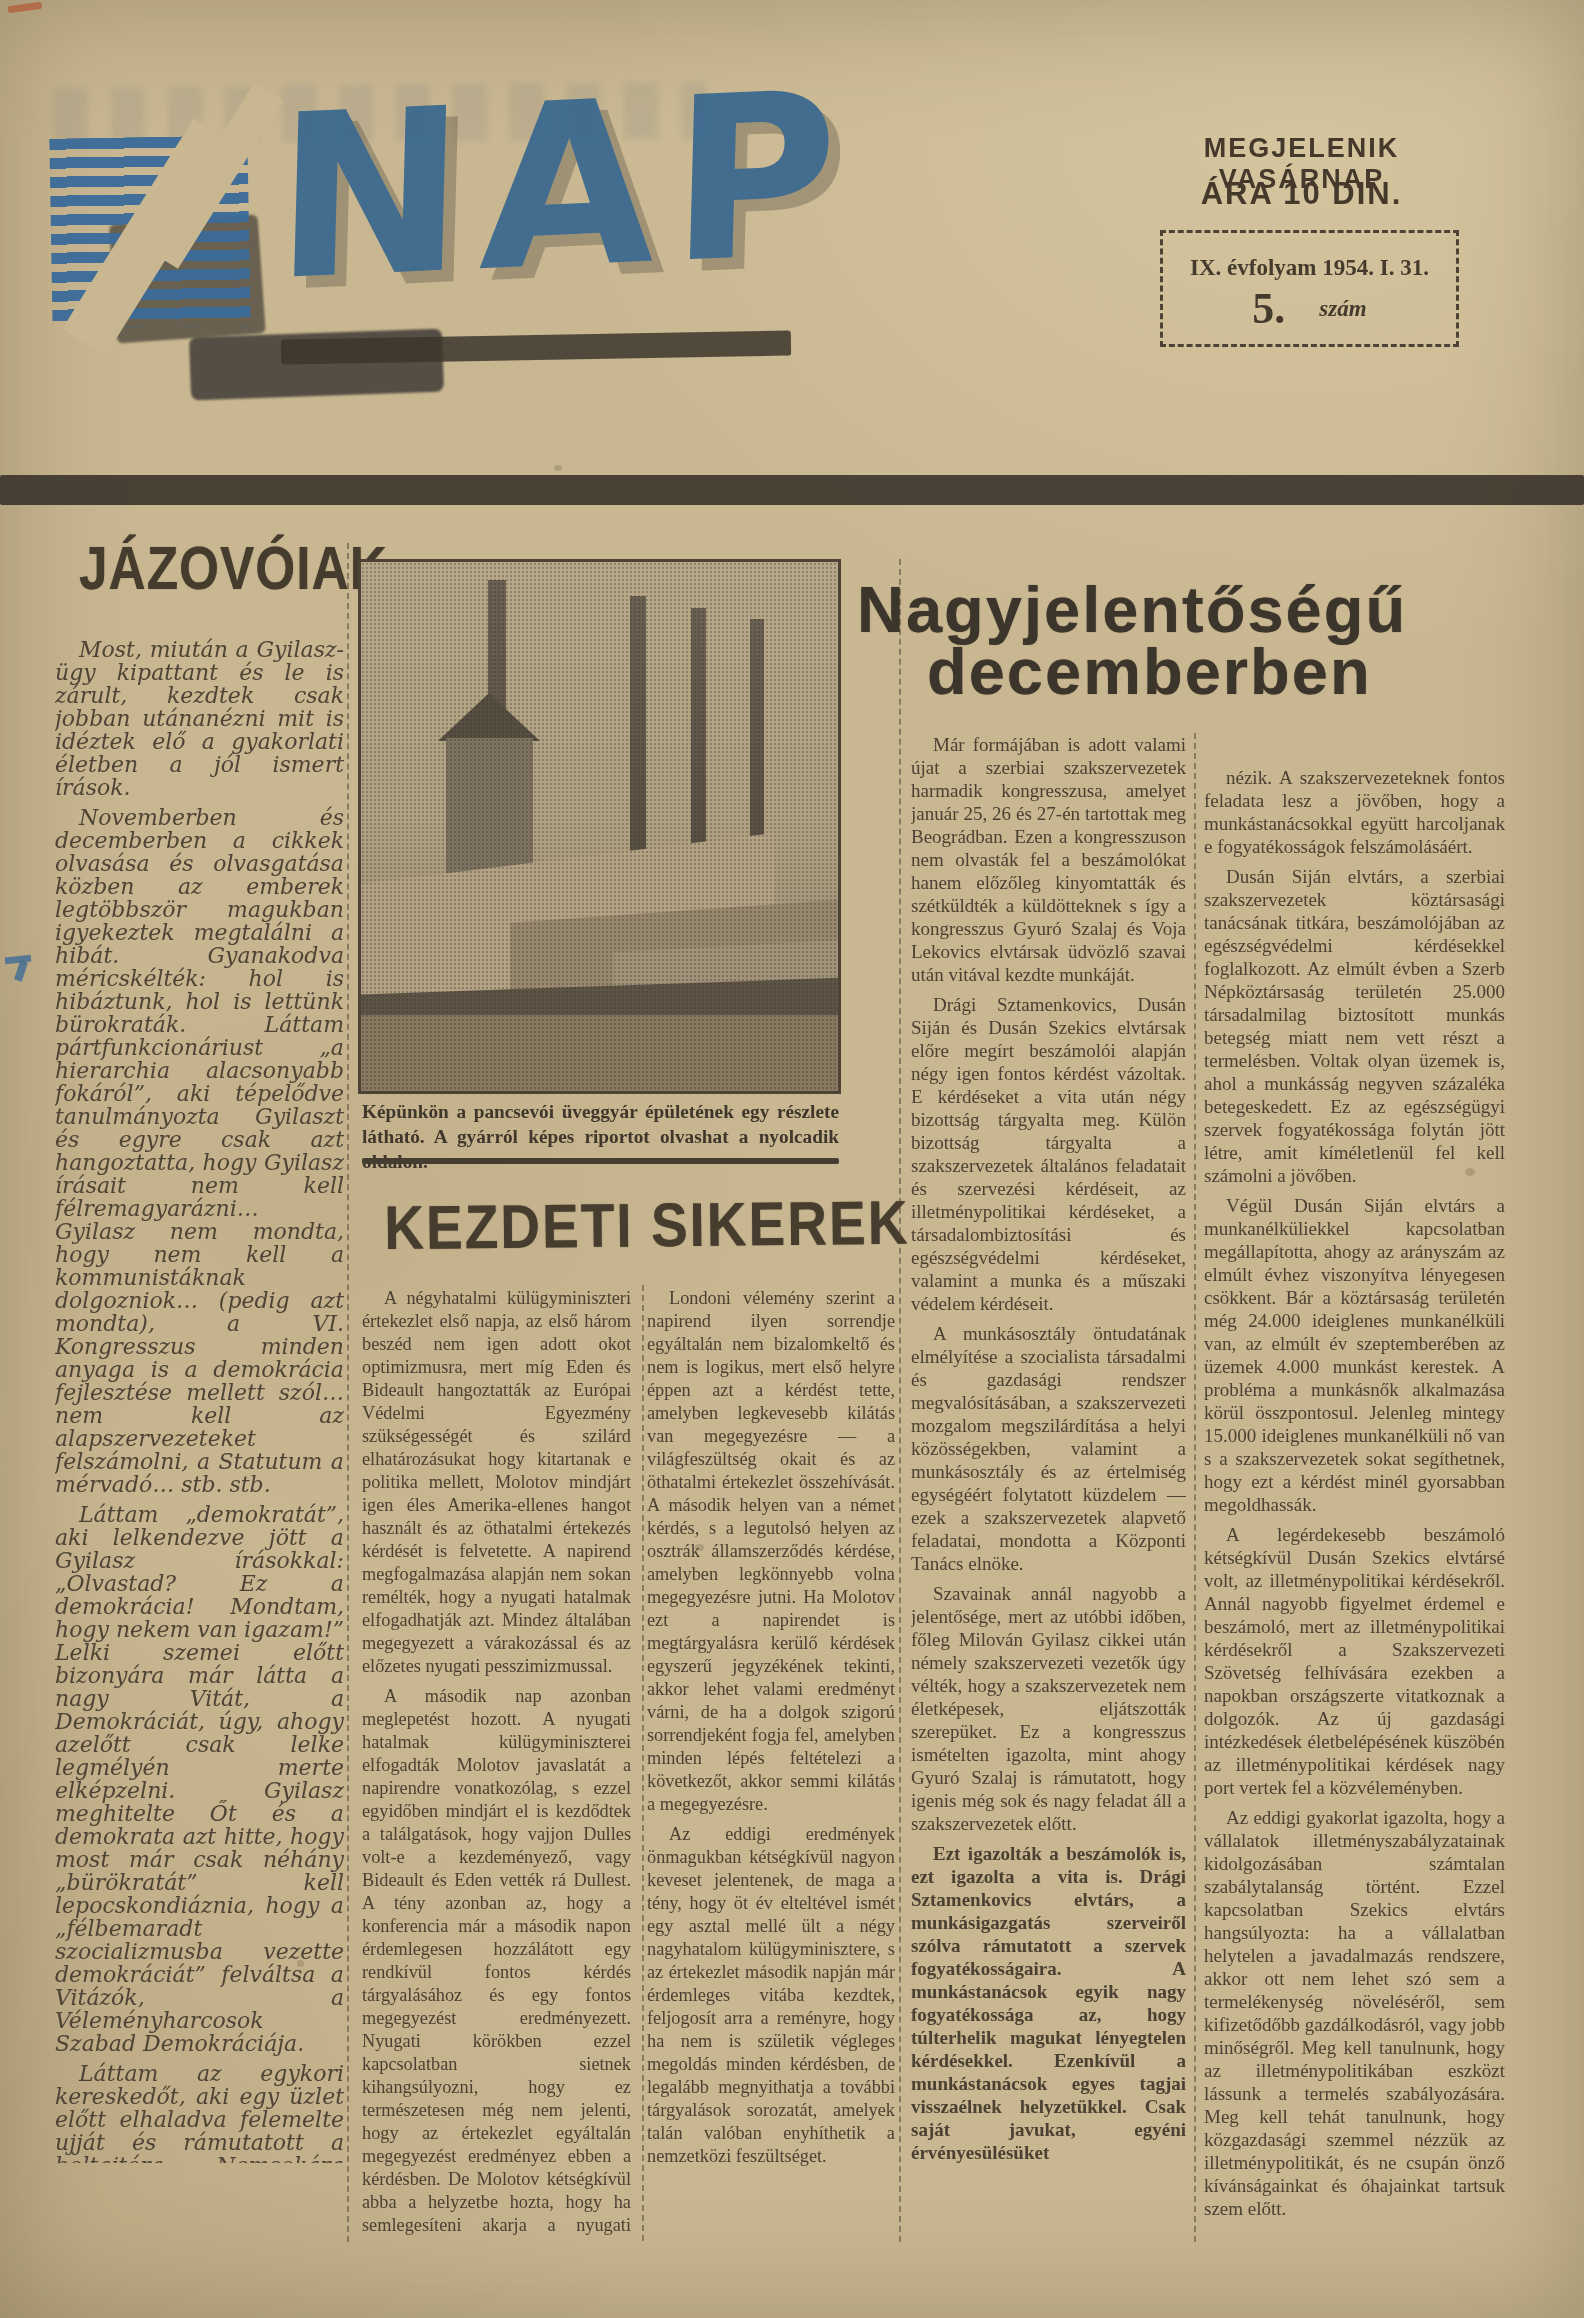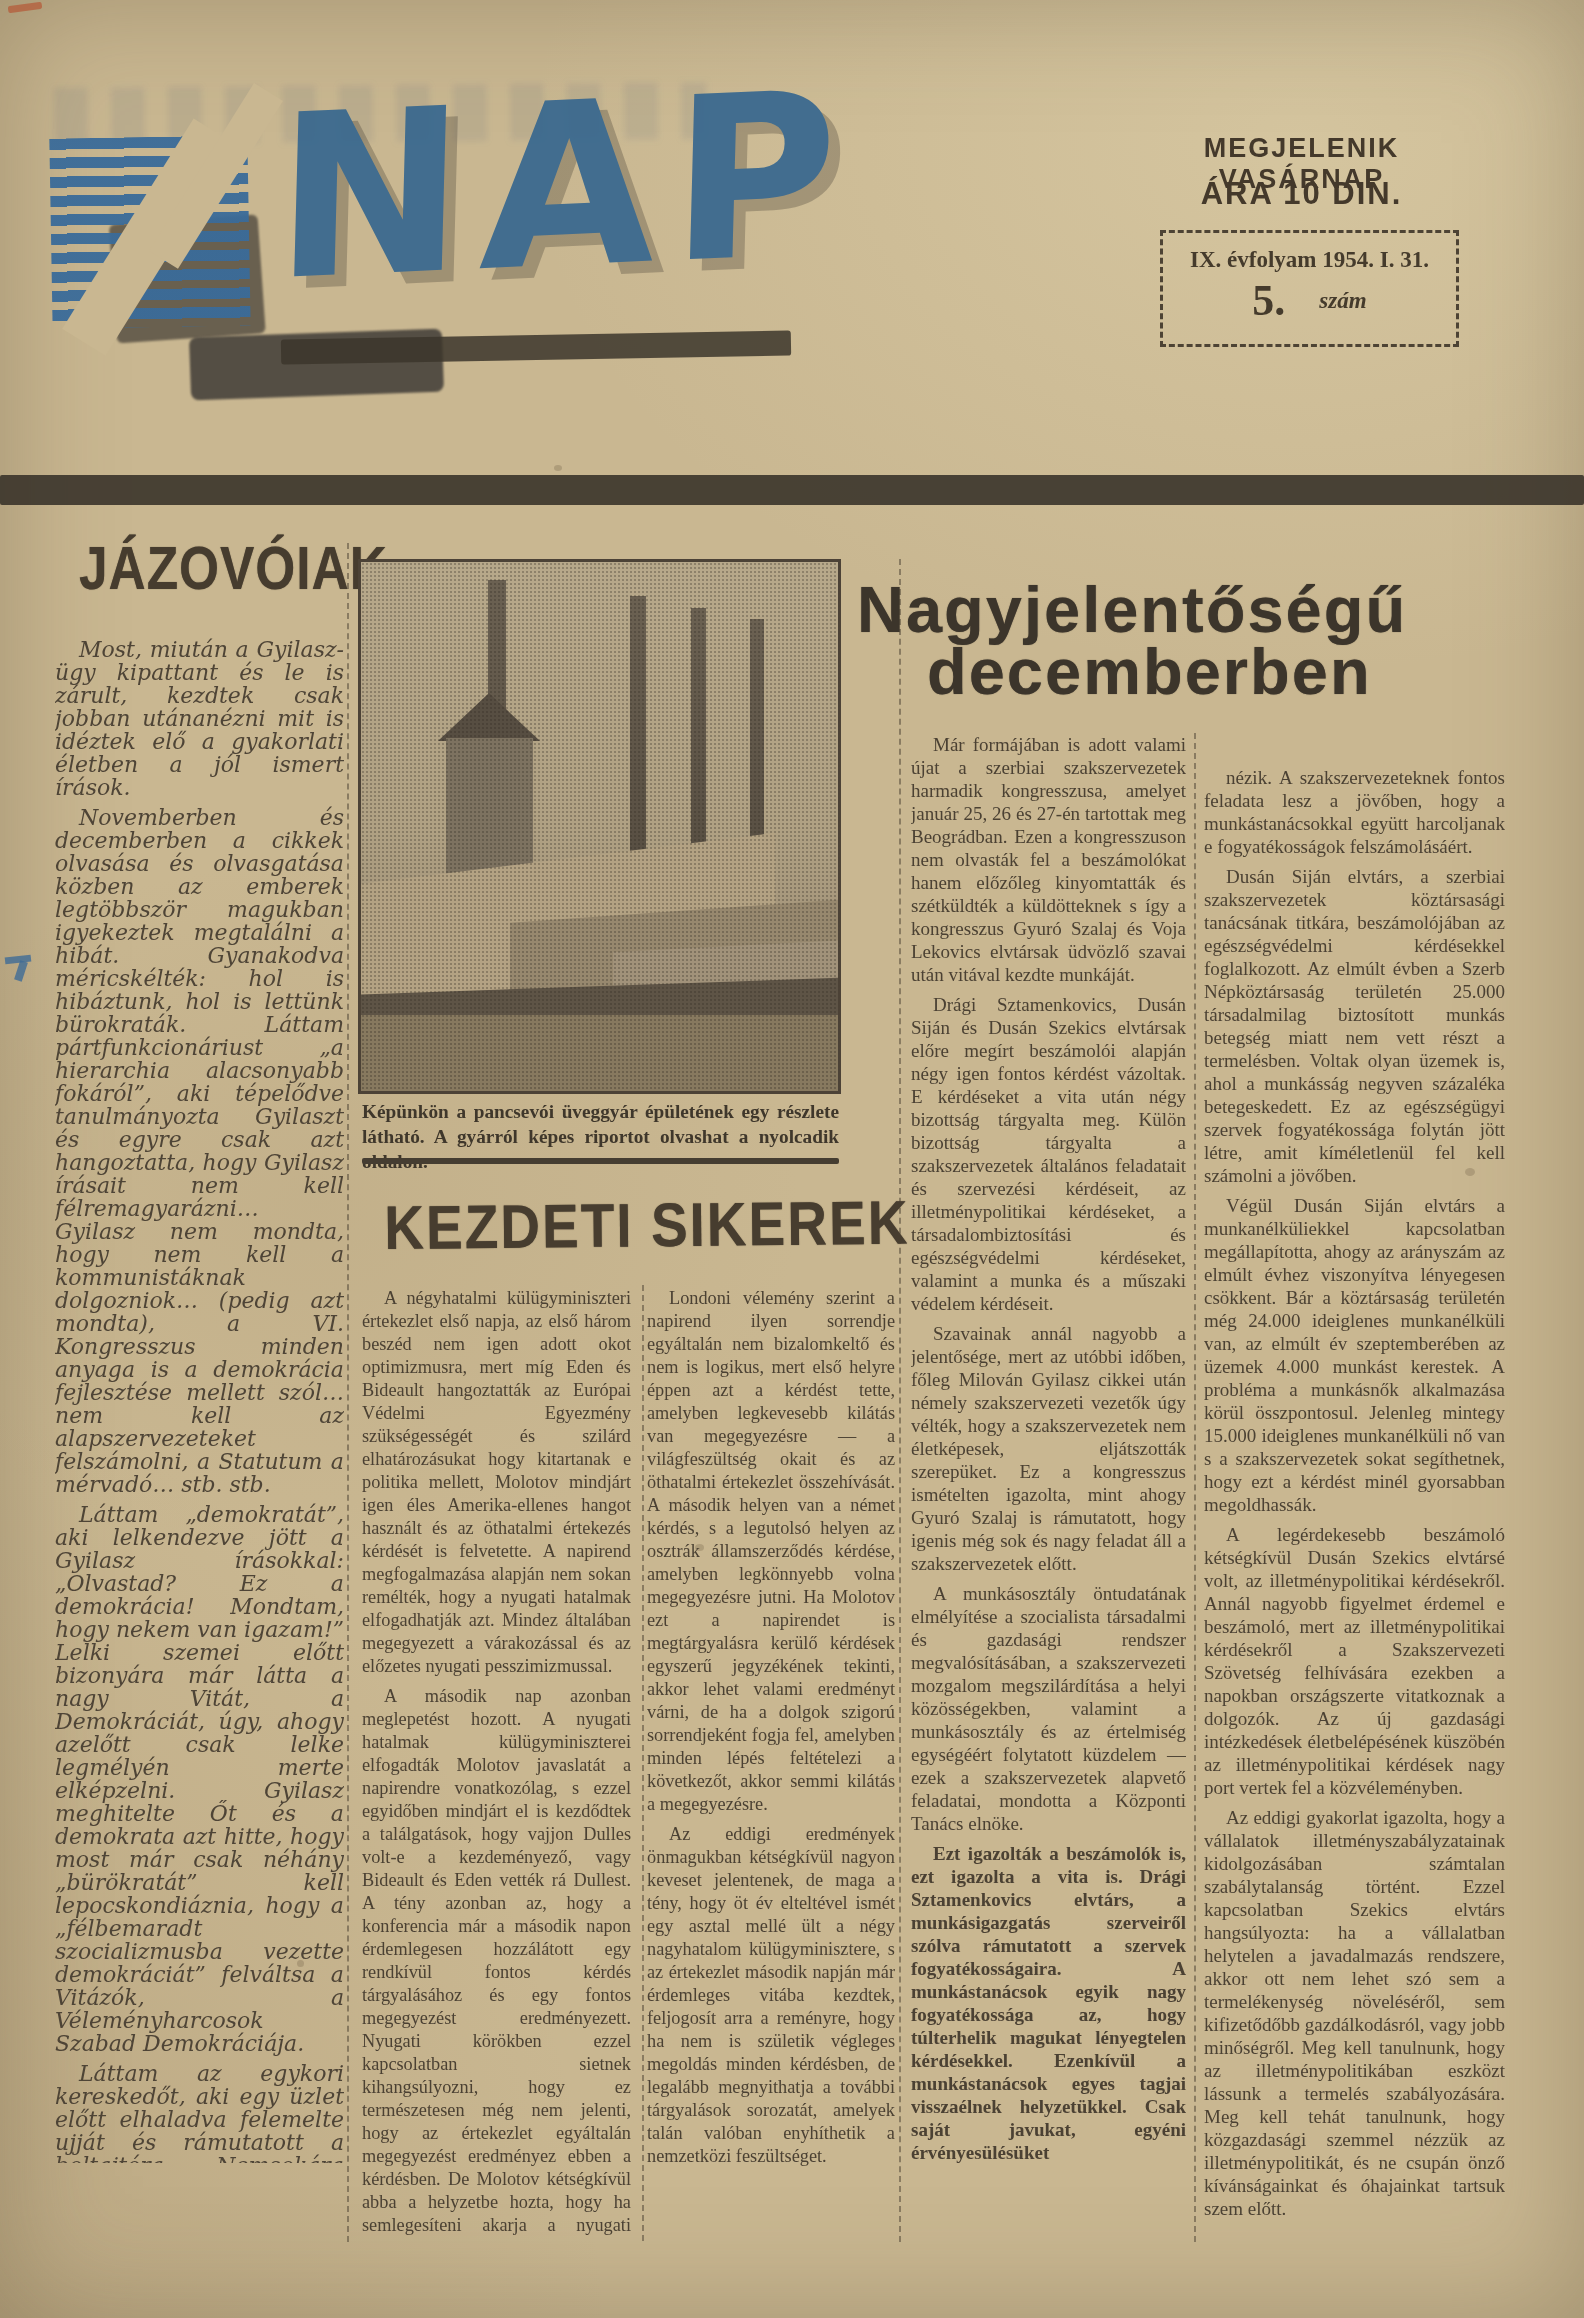--- a/index.html
+++ b/index.html
@@ -36,21 +36,21 @@
     color:#38688f;letter-spacing:16px;transform:rotate(-2.5deg) skewX(-4deg);
     text-shadow:12px 12px 0 rgba(62,56,46,.32);opacity:.93;}
   .nap-bar{left:281px;top:335px;width:510px;height:25px;background:#3c362c;opacity:.85;transform:rotate(-1deg);border-radius:3px;}
 
   .pub1{left:1148px;top:133px;width:307px;text-align:center;
     font-family:"Liberation Sans", sans-serif;font-weight:bold;font-size:27px;letter-spacing:2px;color:#44392b;}
   .pub2{left:1148px;top:176px;width:307px;text-align:center;
     font-family:"Liberation Sans", sans-serif;font-weight:bold;font-size:31px;letter-spacing:2px;color:#44392b;}
 
   .issue-box{left:1160px;top:230px;width:293px;height:111px;border:3px dashed #4d4334;text-align:center;}
-  .issue-vol{margin-top:14px;font-weight:bold;font-size:23px;color:#453b2c;}
+  .issue-vol{margin-top:22px;font-weight:bold;font-size:23px;color:#453b2c;}
   .issue-num-row{margin-top:2px;}
   .issue-num{font-weight:bold;font-size:44px;color:#453b2c;vertical-align:middle;}
   .issue-word{font-weight:bold;font-size:23px;color:#453b2c;margin-left:30px;vertical-align:middle;font-style:italic;}
 
   .office{left:1151px;top:350px;width:317px;color:#41382a;}
   .office-l1{font-family:"Liberation Sans", sans-serif;font-weight:bold;font-size:29px;letter-spacing:7px;}
   .office-l2{font-family:"Liberation Sans", sans-serif;font-weight:bold;font-size:29px;letter-spacing:3px;}
   .office-l3{font-family:"Liberation Sans", sans-serif;font-weight:bold;font-size:26px;margin-top:4px;letter-spacing:0;}
 
   .rule-top{left:0;top:475px;width:1584px;height:30px;background:#3d362c;opacity:.92;border-radius:2px;}
@@ -190,22 +190,22 @@
     <div class="halftone"></div>
   </div>
   <div class="abs caption">Képünkön a pancsevói üveggyár épületének egy részlete látható. A gyárról képes riportot olvashat a nyolcadik oldalon.</div>
   <div class="abs caption-rule"></div>
 
   <div class="abs cong-h1">Nagyjelentőségű</div>
   <div class="abs cong-h2">decemberben</div>
   <div class="abs news-col cong-col1">
     <p>Már formájában is adott valami újat a szerbiai szakszervezetek harmadik kongresszusa, amelyet január 25, 26 és 27-én tartottak meg Beográdban. Ezen a kongresszuson nem olvasták fel a beszámolókat hanem előzőleg kinyomtatták és szétküldték a küldötteknek s így a kongresszus Gyuró Szalaj és Voja Lekovics elvtársak üdvözlő szavai után vitával kezdte munkáját.</p>
     <p>Drági Sztamenkovics, Dusán Siján és Dusán Szekics elvtársak előre megírt beszámolói alapján négy igen fontos kérdést vázoltak. E kérdéseket a vita után négy bizottság tárgyalta meg. Külön bizottság tárgyalta a szakszervezetek általános feladatait és szervezési kérdéseit, az illetménypolitikai kérdéseket, a társadalombiztosítási és egészségvédelmi kérdéseket, valamint a munka és a műszaki védelem kérdéseit.</p>
+    <p>A munkásosztály öntudatának elmélyítése a szocialista társadalmi és gazdasági rendszer megvalósításában, a szakszervezeti mozgalom megszilárdítása a helyi közösségekben, valamint a munkásosztály és az értelmiség egységéért folytatott küzdelem — ezek a szakszervezetek alapvető feladatai, mondotta a Központi Tanács elnöke.</p>
     <p>Szavainak annál nagyobb a jelentősége, mert az utóbbi időben, főleg Milován Gyilasz cikkei után némely szakszervezeti vezetők úgy vélték, hogy a szakszervezetek nem életképesek, eljátszották szerepüket. Ez a kongresszus ismételten igazolta, mint ahogy Gyuró Szalaj is rámutatott, hogy igenis még sok és nagy feladat áll a szakszervezetek előtt.</p>
-    <p>A munkásosztály öntudatának elmélyítése a szocialista társadalmi és gazdasági rendszer megvalósításában, a szakszervezeti mozgalom megszilárdítása a helyi közösségekben, valamint a munkásosztály és az értelmiség egységéért folytatott küzdelem — ezek a szakszervezetek alapvető feladatai, mondotta a Központi Tanács elnöke.</p>
     <p>Ezt igazolták a beszámolók is, ezt igazolta a vita is. Drági Sztamenkovics elvtárs, a munkásigazgatás szerveiről szólva rámutatott a szervek fogyatékosságaira. A munkástanácsok egyik nagy fogyatékossága az, hogy túlterhelik magukat lényegtelen kérdésekkel. Ezenkívül a munkástanácsok egyes tagjai visszaélnek helyzetükkel. Csak saját javukat, egyéni érvényesülésüket</p>
   </div>
   <div class="abs news-col cong-col2">
     <p>nézik. A szakszervezeteknek fontos feladata lesz a jövőben, hogy a munkástanácsokkal együtt harcoljanak e fogyatékosságok felszámolásáért.</p>
     <p>Dusán Siján elvtárs, a szerbiai szakszervezetek köztársasági tanácsának titkára, beszámolójában az egészségvédelmi kérdésekkel foglalkozott. Az elmúlt évben a Szerb Népköztársaság területén 25.000 társadalmilag biztosított munkás betegség miatt nem vett részt a termelésben. Voltak olyan üzemek is, ahol a munkásság negyven százaléka betegeskedett. Ez az egészségügyi szervek fogyatékossága folytán jött létre, amit kíméletlenül fel kell számolni a jövőben.</p>
     <p>Végül Dusán Siján elvtárs a munkanélküliekkel kapcsolatban megállapította, ahogy az arányszám az elmúlt évhez viszonyítva lényegesen csökkent. Bár a köztársaság területén még 24.000 ideiglenes munkanélküli van, az elmúlt év szeptemberében az üzemek 4.000 munkást kerestek. A probléma a munkásnők alkalmazása körül összpontosul. Jelenleg mintegy 15.000 ideiglenes munkanélküli nő van s a szakszervezetek sokat segíthetnek, hogy ezt a kérdést minél gyorsabban megoldhassák.</p>
     <p>A legérdekesebb beszámoló kétségkívül Dusán Szekics elvtársé volt, az illetménypolitikai kérdésekről. Annál nagyobb figyelmet érdemel e beszámoló, mert az illetménypolitikai kérdésekről a Szakszervezeti Szövetség felhívására ezekben a napokban országszerte vitatkoznak a dolgozók. Az új gazdasági intézkedések életbelépésének küszöbén az illetménypolitikai kérdések nagy port vertek fel a közvéleményben.</p>
     <p>Az eddigi gyakorlat igazolta, hogy a vállalatok illetményszabályzatainak kidolgozásában számtalan szabálytalanság történt. Ezzel kapcsolatban Szekics elvtárs hangsúlyozta: ha a vállalatban helytelen a javadalmazás rendszere, akkor ott nem lehet szó sem a termelékenység növeléséről, sem kifizetődőbb gazdálkodásról, vagy jobb minőségről. Meg kell tanulnunk, hogy az illetménypolitikában eszközt lássunk a termelés szabályozására. Meg kell tehát tanulnunk, hogy közgazdasági szemmel nézzük az illetménypolitikát, és ne csupán önző kívánságainkat és óhajainkat tartsuk szem előtt.</p>
   </div>
 

